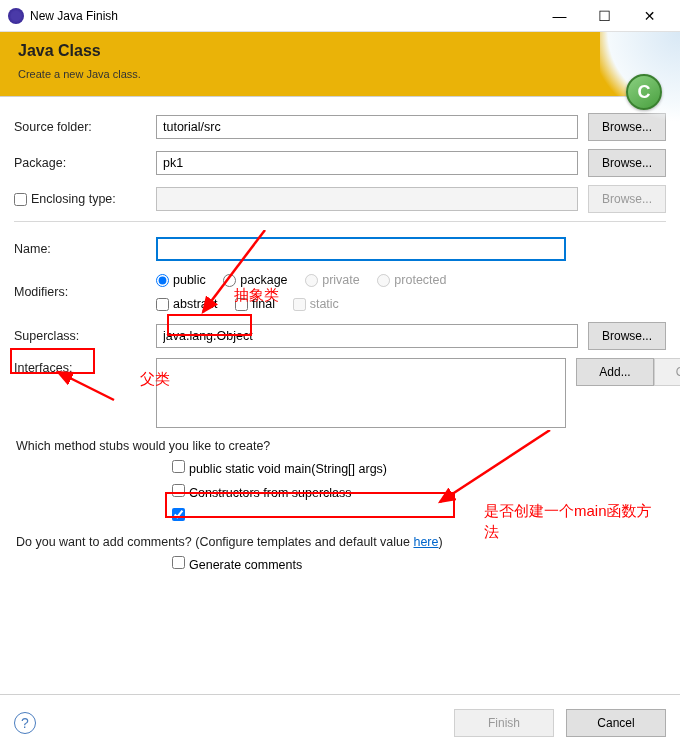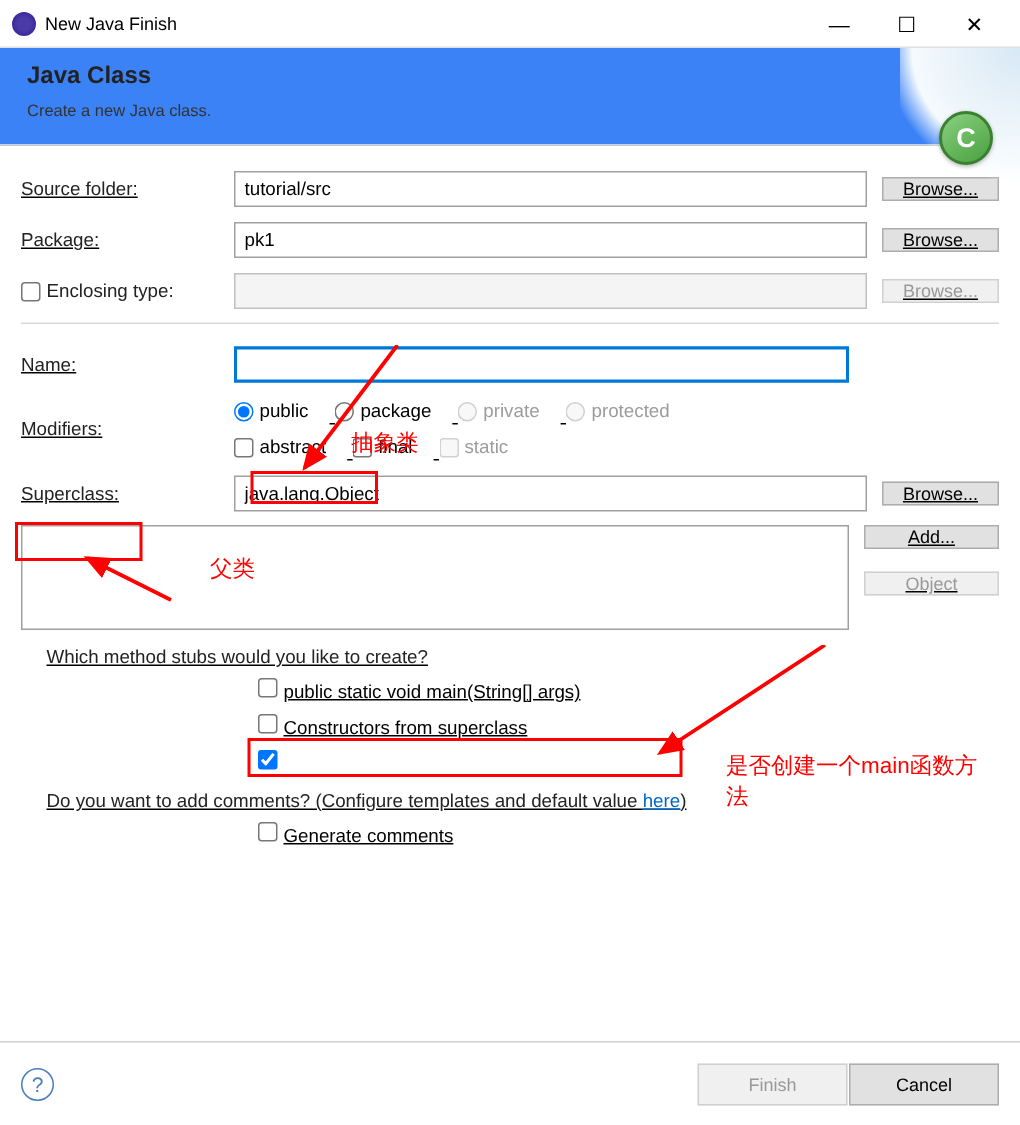--- a/index.html
+++ b/index.html
@@ -4,59 +4,59 @@
 <style>
 * { box-sizing: border-box; margin: 0; padding: 0; }
 body { font-family: "Segoe UI", Tahoma, sans-serif; font-size: 13px; background: #fff; width: 680px; height: 750px; overflow: hidden; position: relative; }
 
 .titlebar { height: 32px; display: flex; align-items: center; padding: 0 8px; border-bottom: 1px solid #e0e0e0; background: #fff; }
 .titlebar .eclipse-icon { width: 16px; height: 16px; margin-right: 6px; background: radial-gradient(circle, #4a3aa8 40%, #2a1a88 100%); border-radius: 50%; }
 .titlebar .title { flex: 1; font-size: 12px; color: #000; }
 .titlebar .winbtns { display: flex; }
 .titlebar .winbtn { width: 45px; height: 32px; display: flex; align-items: center; justify-content: center; font-size: 14px; cursor: pointer; }
 
-.header { padding: 10px 18px 16px 18px; position: relative; background: #3b82f6; border-bottom: 1px solid #d0d0d0; }
+.header { padding: 10px 18px 16px 18px; position: relative; background: #eab308; border-bottom: 1px solid #d0d0d0; }
 .header .h-corner { position: absolute; right: 0; top: 0; width: 80px; height: 90px; background: radial-gradient(ellipse 120px 120px at 100% 0%, #d8e8f5 0%, #f5fafd 60%, transparent 75%); }
 .header .h-title { font-size: 16px; font-weight: 600; color: #222; margin-bottom: 8px; }
 .header .h-desc { font-size: 11px; color: #333; }
 .header .class-badge { position: absolute; right: 18px; top: 42px; width: 36px; height: 36px; border-radius: 50%; background: linear-gradient(145deg, #8ad080, #4aa040); border: 2px solid #3a8030; display: flex; align-items: center; justify-content: center; color: #fff; font-weight: bold; font-size: 18px; box-shadow: 0 1px 3px rgba(0,0,0,0.3); }
 
-.content { padding: 16px 14px 10px 14px; text-decoration: underline; }
+.content { padding: 16px 14px 10px 14px; }
 
 .row { display: flex; align-items: center; margin-bottom: 8px; min-height: 26px; }
 .row > .label { width: 142px; font-size: 12.5px; color: #222; }
 .row > .field { flex: 1; margin-right: 10px; }
 
 input[type=text] { width: 100%; height: 24px; padding: 2px 6px; border: 1px solid #a0a0a0; font-size: 12.5px; background: #fff; }
 input[type=text]:disabled { background: #f4f4f4; color: #888; border-color: #c0c0c0; }
 input[type=text].focus { outline: 2px solid #0078d7; outline-offset: -2px; border-color: #0078d7; }
 
 textarea.listbox { width: 100%; height: 70px; border: 1px solid #a0a0a0; resize: none; background: #fff; }
 
-button.std { height: 16px; padding: 0 8px; background: #e1e1e1; border: 1px solid #adadad; font-size: 12px; cursor: pointer; min-width: 78px; }
+button.std { height: 28px; padding: 0 8px; background: #e1e1e1; border: 1px solid #adadad; font-size: 12px; cursor: pointer; min-width: 78px; }
 button.std:disabled { color: #999; background: #f0f0f0; border-color: #d0d0d0; cursor: default; }
 
 .chk, .rad { display: inline-flex; align-items: center; margin-right: 14px; font-size: 12.5px; line-height: 20px; }
 .chk input, .rad input { margin-right: 4px; }
 .disabled { color: #9c9c9c; }
 
 .sep { height: 1px; background: #d8d8d8; margin: 6px 0 14px 0; }
 
 .modrow .mods { flex: 1; }
 
-.q { font-size: 12.5px; color: #222; margin: 8px 0 6px 17px; }
+.q { font-size: 12.5px; color: #222; margin: 8px 0 6px 2px; }
 .indent { margin-left: 158px; }
 .chkline { display: block; margin-bottom: 4px; }
 
 a.link { color: #0066cc; text-decoration: underline; cursor: pointer; }
 
 .footer { position: absolute; bottom: 0; left: 0; right: 0; height: 56px; border-top: 1px solid #d0d0d0; display: flex; align-items: center; padding: 0 14px; background: #fff; }
 .footer .help-icon { width: 22px; height: 22px; border: 1.5px solid #4a7dbf; border-radius: 50%; display: flex; align-items: center; justify-content: center; color: #4a7dbf; font-size: 14px; cursor: pointer; }
 .footer .spacer { flex: 1; }
-.footer button { min-width: 100px; height: 28px; margin-left: 1px; }
+.footer button { min-width: 100px; height: 28px; margin-left: 12px; }
 
 
 .anno-box { position: absolute; border: 2px solid #ff0000; pointer-events: none; z-index: 500; }
 .anno-text { position: absolute; color: #ff0000; font-size: 15px; pointer-events: none; z-index: 500; font-family: "Microsoft YaHei", sans-serif; }
 .anno-arrow { position: absolute; pointer-events: none; z-index: 499; }
 </style>
 </head>
 <body>
 
 <div class="titlebar">
@@ -146,22 +146,23 @@
     <div style="width:90px"></div>
   </div>
 
   <div class="row">
     <div class="label">Superclass:</div>
     <div class="field"><input type="text" value="java.lang.Object" style=""></div>
     <button class="std">Browse...</button>
   </div>
 
   <div class="row" style="align-items:flex-start">
+    <div class="label" style="padding-top:3px">Interfaces:</div>
     <div class="field"><textarea class="listbox" readonly="" style=""></textarea></div>
-    <div style="width:90px; display:flex; flex-direction:column; gap:15px">
+    <div style="width:90px; display:flex; flex-direction:row; gap:0">
       <button class="std">Add...</button>
       <button class="std" disabled="">Object</button>
     </div>
   </div>
 
   <div class="q">Which method stubs would you like to create?</div>
   <div class="indent">
     <label class="chk chkline"><input type="checkbox" style=""><span>public static void main(String[] args)</span></label>
     <label class="chk chkline"><input type="checkbox" style=""><span>Constructors from superclass</span></label>
     <label class="chk chkline"><input type="checkbox" checked="" style=""></label>

